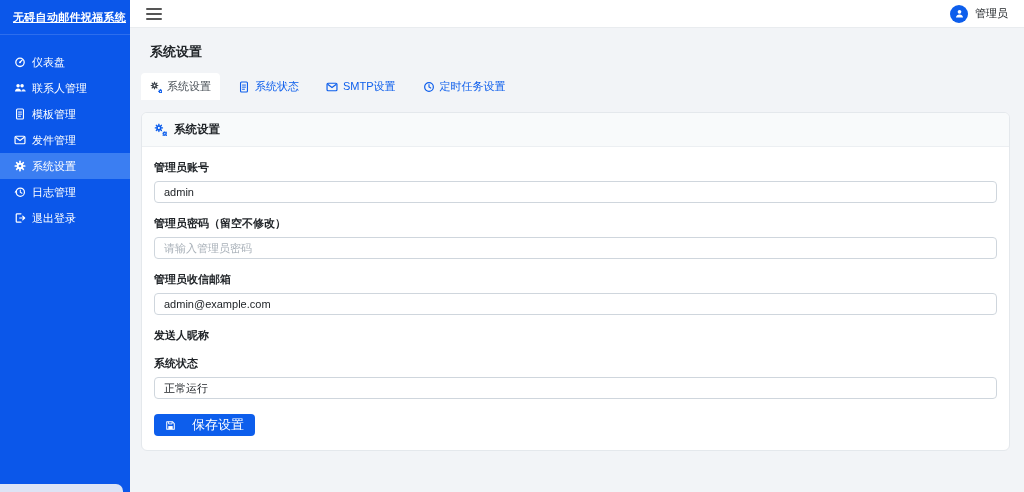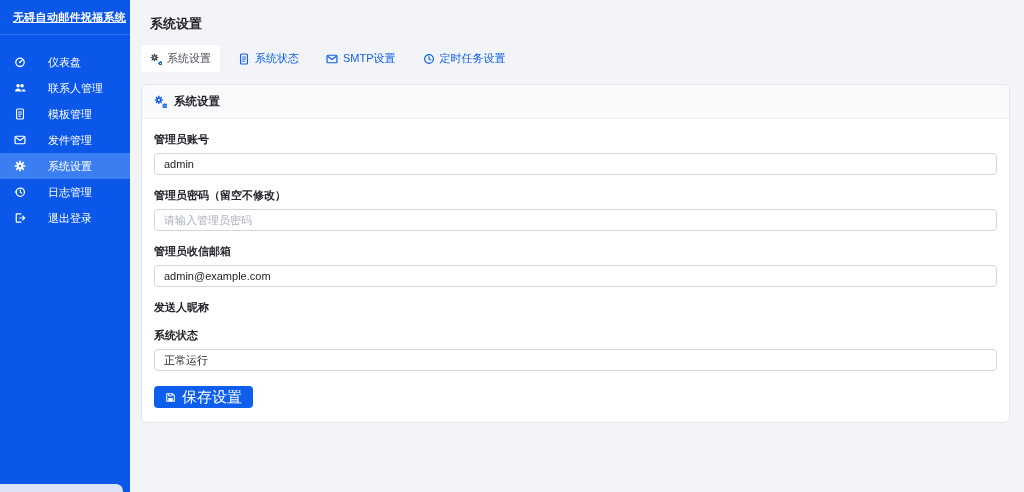--- a/index.html
+++ b/index.html
@@ -13,21 +13,21 @@
     --content-bg:#f2f4f7;
     --border:#e4e8ec;
   }
 
   
   .sidebar{ position:fixed; left:0; top:0; width:130px; height:100%;
     background:var(--sidebar-bg); color:#fff; z-index:5; }
   .sidebar-title{ font-size:11px; font-weight:bold; padding:10px 12px 9px 13px;
     border-bottom:1px solid rgba(255,255,255,.14); letter-spacing:.3px; white-space:nowrap;text-decoration:underline; }
   .nav{ padding-top:14px; }
-  .s-item{ display:flex; align-items:center; gap:22px; height:26px; padding-left:14px;
+  .s-item{ display:flex; align-items:center; gap:6px; height:26px; padding-left:14px;
     font-size:11px; color:#fff; cursor:pointer; white-space:nowrap; }
   .s-item.active{ background:var(--sidebar-active); }
   .s-item .ic{ width:12px; height:12px; flex:0 0 12px; color:#fff; }
 
   
   .main{ margin-left:130px; height:100%; display:flex; flex-direction:column; }
   .topbar{ height:28px; background:#fff; border-bottom:1px solid #e9ecef;
     display:flex; align-items:center; padding:0 16px; flex:0 0 28px; }
   .burger{ width:16px; height:12px; display:flex; flex-direction:column;
     justify-content:space-between; cursor:pointer; background:none; border:none; }
@@ -59,23 +59,23 @@
   .card-title{ font-size:11.5px; font-weight:bold; color:#212529; }
   .card-body{ padding:13px 12px 14px 12px; }
 
   .f-group{ margin-bottom:13px; }
   .f-label{ display:block; font-size:11px; font-weight:600; color:#212529; margin-bottom:6px; }
   .f-input{ width:100%; height:22px; border:1px solid #cfd6dd; border-radius:4px;
     padding:0 9px; font-size:11px; color:#212529; background:#fff;
     font-family:inherit; outline:none; }
   .f-input::placeholder{ color:#a9b1b9; }
 
-  .save-btn{ display:inline-flex; align-items:center; gap:6px; background:var(--primary);
+  .save-btn{ display:inline-flex; align-items:center; gap:16px; background:var(--primary);
     color:#fff; border:none; border-radius:4px; padding:0 11px; height:22px;
-    font-size:15px; font-family:inherit; cursor:pointer; margin-top:2px; }
+    font-size:13px; font-family:inherit; cursor:pointer; margin-top:2px; }
   .save-btn .ic{ width:11px; height:11px; color:#fff; }
 
   
   .bottom-overlay{ position:fixed; left:0; bottom:0; width:123px; height:8px;
     background:#dde4f5; border-top-right-radius:7px; z-index:6; }
 
   .icdef{ position:absolute; width:0; height:0; overflow:hidden; }
   svg.ic{ display:block; }
 </style>
 </head>
@@ -187,20 +187,35 @@
         </svg>
       <span>退出登录</span>
     </div>
   </nav>
 </aside>
 
 <div class="bottom-overlay"></div>
 
 <div class="main">
 
+  <header class="topbar">
+    <button class="burger" aria-label="menu">
+      <span></span>
+        <span></span>
+        <span></span>
+    </button>
+    <div class="user-chip">
+      <div class="avatar">
+        <svg class="ic">
+            <use href="#i-person"></use>
+          </svg>
+      </div>
+      <span class="user-name">管理员</span>
+    </div>
+  </header>
 
   <div class="content">
     <h1 class="page-title">系统设置</h1>
 
     <div class="tabs">
       <button class="tab active">
         <svg class="ic">
           <use href="#i-gear" class="g-big" transform="translate(0.2,0.2) scale(0.72)"></use>
           <use href="#i-gear" class="g-small" transform="translate(7.6,7.6) scale(0.5)"></use>
         </svg>

